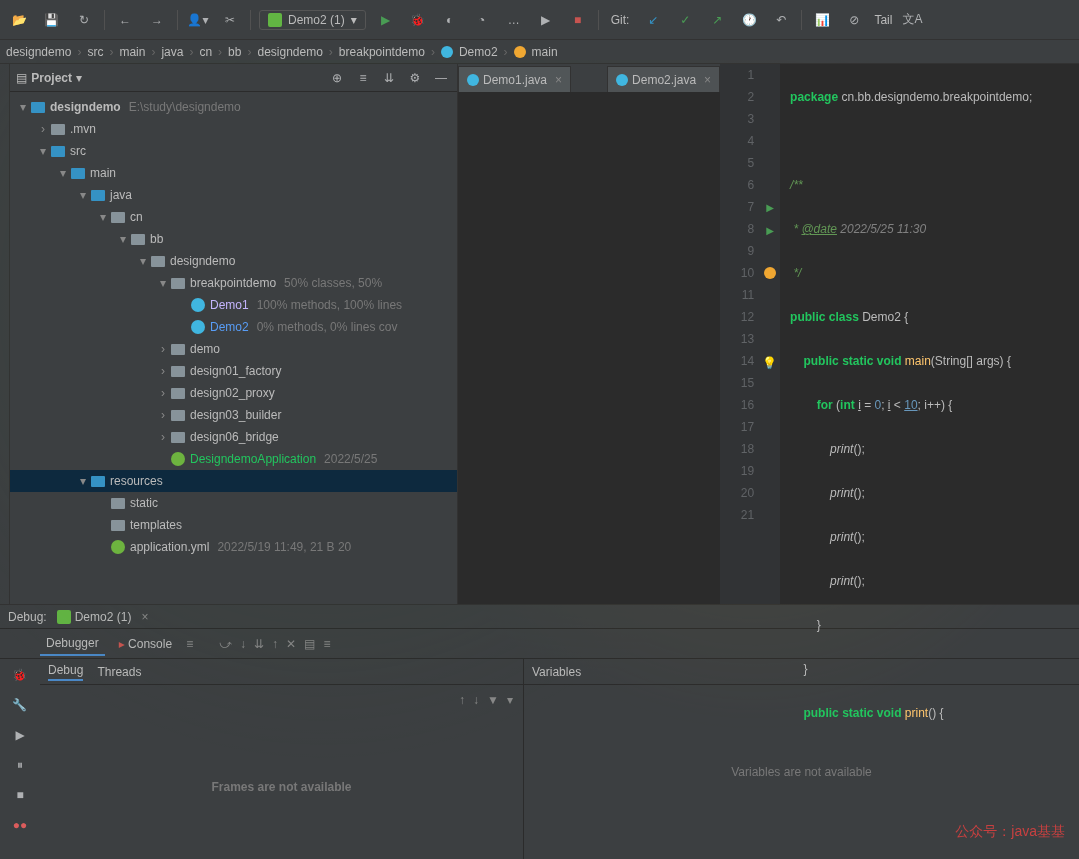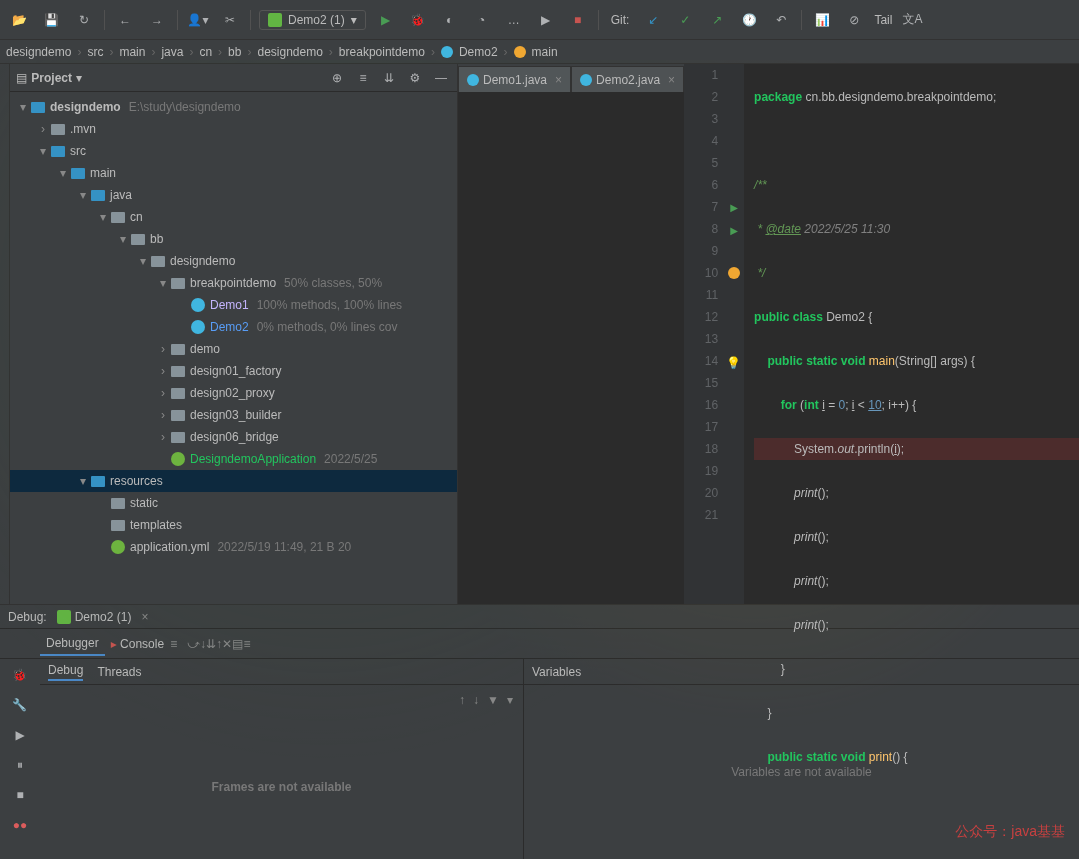--- a/index.html
+++ b/index.html
@@ -26,21 +26,21 @@
 .tree-arrow { width: 14px; color: #888; text-align: center; }
 .tree-icon { width: 16px; height: 14px; margin-right: 4px; display: inline-flex; align-items: center; justify-content: center; }
 .folder-icon { width: 14px; height: 11px; background: #87939a; border-radius: 1px; }
 .folder-icon.blue { background: #3592c4; }
 .java-icon { width: 14px; height: 14px; background: #40b6e0; border-radius: 50%; }
 .spring-icon { width: 14px; height: 14px; background: #6db33f; border-radius: 50%; }
 .tree-row .meta { color: #787878; margin-left: 8px; }
 .editor { flex: 1; background: #2b2b2b; display: flex; flex-direction: row; position: relative; }
 .editor-tabs { height: 28px; display: flex; align-items: flex-end; background: #3c3f41; }
 .etab { height: 26px; padding: 0 8px; display: flex; align-items: center; gap: 4px; border: 1px solid #323232; border-bottom: none; background: #515658; }
-.etab.active { background: #4e5254; }
+.etab.active { background: #4e5254; margin-left: 36px; }
 .etab .jicon { width: 12px; height: 12px; background: #40b6e0; border-radius: 50%; }
 .etab .close { color: #888; margin-left: 4px; }
 .code-area { flex: 1; display: flex; font-family: 'Consolas', monospace; font-size: 13px; }
 .gutter-col { width: 40px; background: #313335; text-align: right; padding-right: 6px; color: #606366; line-height: 22px; }
 .gutter-icons { width: 20px; background: #313335; line-height: 22px; text-align: center; }
 .bp { width: 12px; height: 12px; background: #db5c5c; border-radius: 50%; display: inline-block; }
 .bp.orange { background: #f0a732; }
 .run-tri { color: #499c54; font-size: 10px; }
 .bulb { color: #f0a732; }
 .code-lines { flex: 1; line-height: 22px; padding-left: 10px; white-space: pre; position: relative; }
@@ -50,21 +50,21 @@
 .num { color: #6897bb; }
 .cmt { color: #808080; font-style: italic; }
 .doc { color: #629755; font-style: italic; }
 .doctag { color: #629755; font-style: italic; text-decoration: underline; }
 .fn { color: #ffc66d; }
 .debug-panel { height: 255px; background: #3c3f41; border-top: 1px solid #323232; display: flex; flex-direction: column; }
 .debug-header { height: 24px; display: flex; align-items: center; padding: 0 8px; gap: 10px; border-bottom: 1px solid #2b2b2b; }
 .debug-header .conf { display: flex; align-items: center; gap: 4px; }
 .debug-header .conf .jicon { width: 14px; height: 14px; background: #62b543; border-radius: 2px; }
 .debug-header .close { color: #888; cursor: pointer; }
-.debug-toolbar { height: 30px; display: flex; align-items: center; padding: 0 40px; gap: 0; border-bottom: 1px solid #2b2b2b; text-align: center; }
+.debug-toolbar { height: 30px; display: flex; align-items: center; padding: 0 40px; gap: 8px; border-bottom: 1px solid #2b2b2b; text-align: center; }
 .debug-tab { padding: 4px 6px; }
 .debug-tab.active { border-bottom: 2px solid #4a88c7; }
 .debug-body { flex: 1; display: flex; }
 .debug-left-icons { width: 40px; background: #3c3f41; display: flex; flex-direction: column; align-items: center; gap: 10px; padding-top: 6px; }
 .debug-left-icons .dicon { width: 20px; height: 20px; display: flex; align-items: center; justify-content: center; color: #afb1b3; cursor: pointer; }
 .frames-panel { flex: 1; border-right: 1px solid #2b2b2b; display: flex; flex-direction: column; }
 .frames-tabs { height: 26px; display: flex; align-items: center; padding: 0 8px; gap: 14px; border-bottom: 1px solid #2b2b2b; }
 .frames-tabs .ft.active { border-bottom: 2px solid #4a88c7; padding-bottom: 2px; }
 .frames-filter { height: 30px; display: flex; justify-content: flex-end; align-items: center; gap: 8px; padding-right: 10px; color: #888; }
 .frames-body { flex: 1; display: flex; align-items: center; justify-content: center; color: #787878; font-weight: bold; }
@@ -329,21 +329,20 @@
       </div>
       <div class="code-lines">
 <div class="line"><span class="kw">package</span> <span>cn.bb.designdemo.breakpointdemo</span>;</div>
 <div class="line"></div>
 <div class="line"><span class="doc">/**</span></div>
 <div class="line"><span class="doc"> * </span><span class="doctag">@date</span> <span class="cmt">2022/5/25 11:30</span></div>
 <div class="line"><span class="doc"> */</span></div>
 <div class="line"><span class="kw">public</span> <span class="kw">class</span> <span>Demo2</span> {</div>
 <div class="line">    <span class="kw">public</span> <span class="kw">static</span> <span class="kw">void</span> <span class="fn">main</span><span>(String[] args) {</span></div>
 <div class="line">        <span class="kw">for</span> (<span class="kw">int</span> <u>i</u> = <span class="num">0</span>; <u>i</u> &lt; <span class="num" style="text-decoration:underline">10</span>; <span>i++) {</span></div>
-<div class="line bp-line">            <span>System.</span><i>out</i><span>.println(</span><u>i</u>);</div>
 <div class="line">            <i>print</i>();</div>
 <div class="line">            <i>print</i>();</div>
 <div class="line">            <i>print</i>();</div>
 <div class="line">            <i>print</i>();</div>
 <div class="line">        }</div>
 <div class="line">    }</div>
 <div class="line">    <span class="kw">public</span> <span class="kw">static</span> <span class="kw">void</span> <span class="fn">print</span>() {</div>
 
 
 

